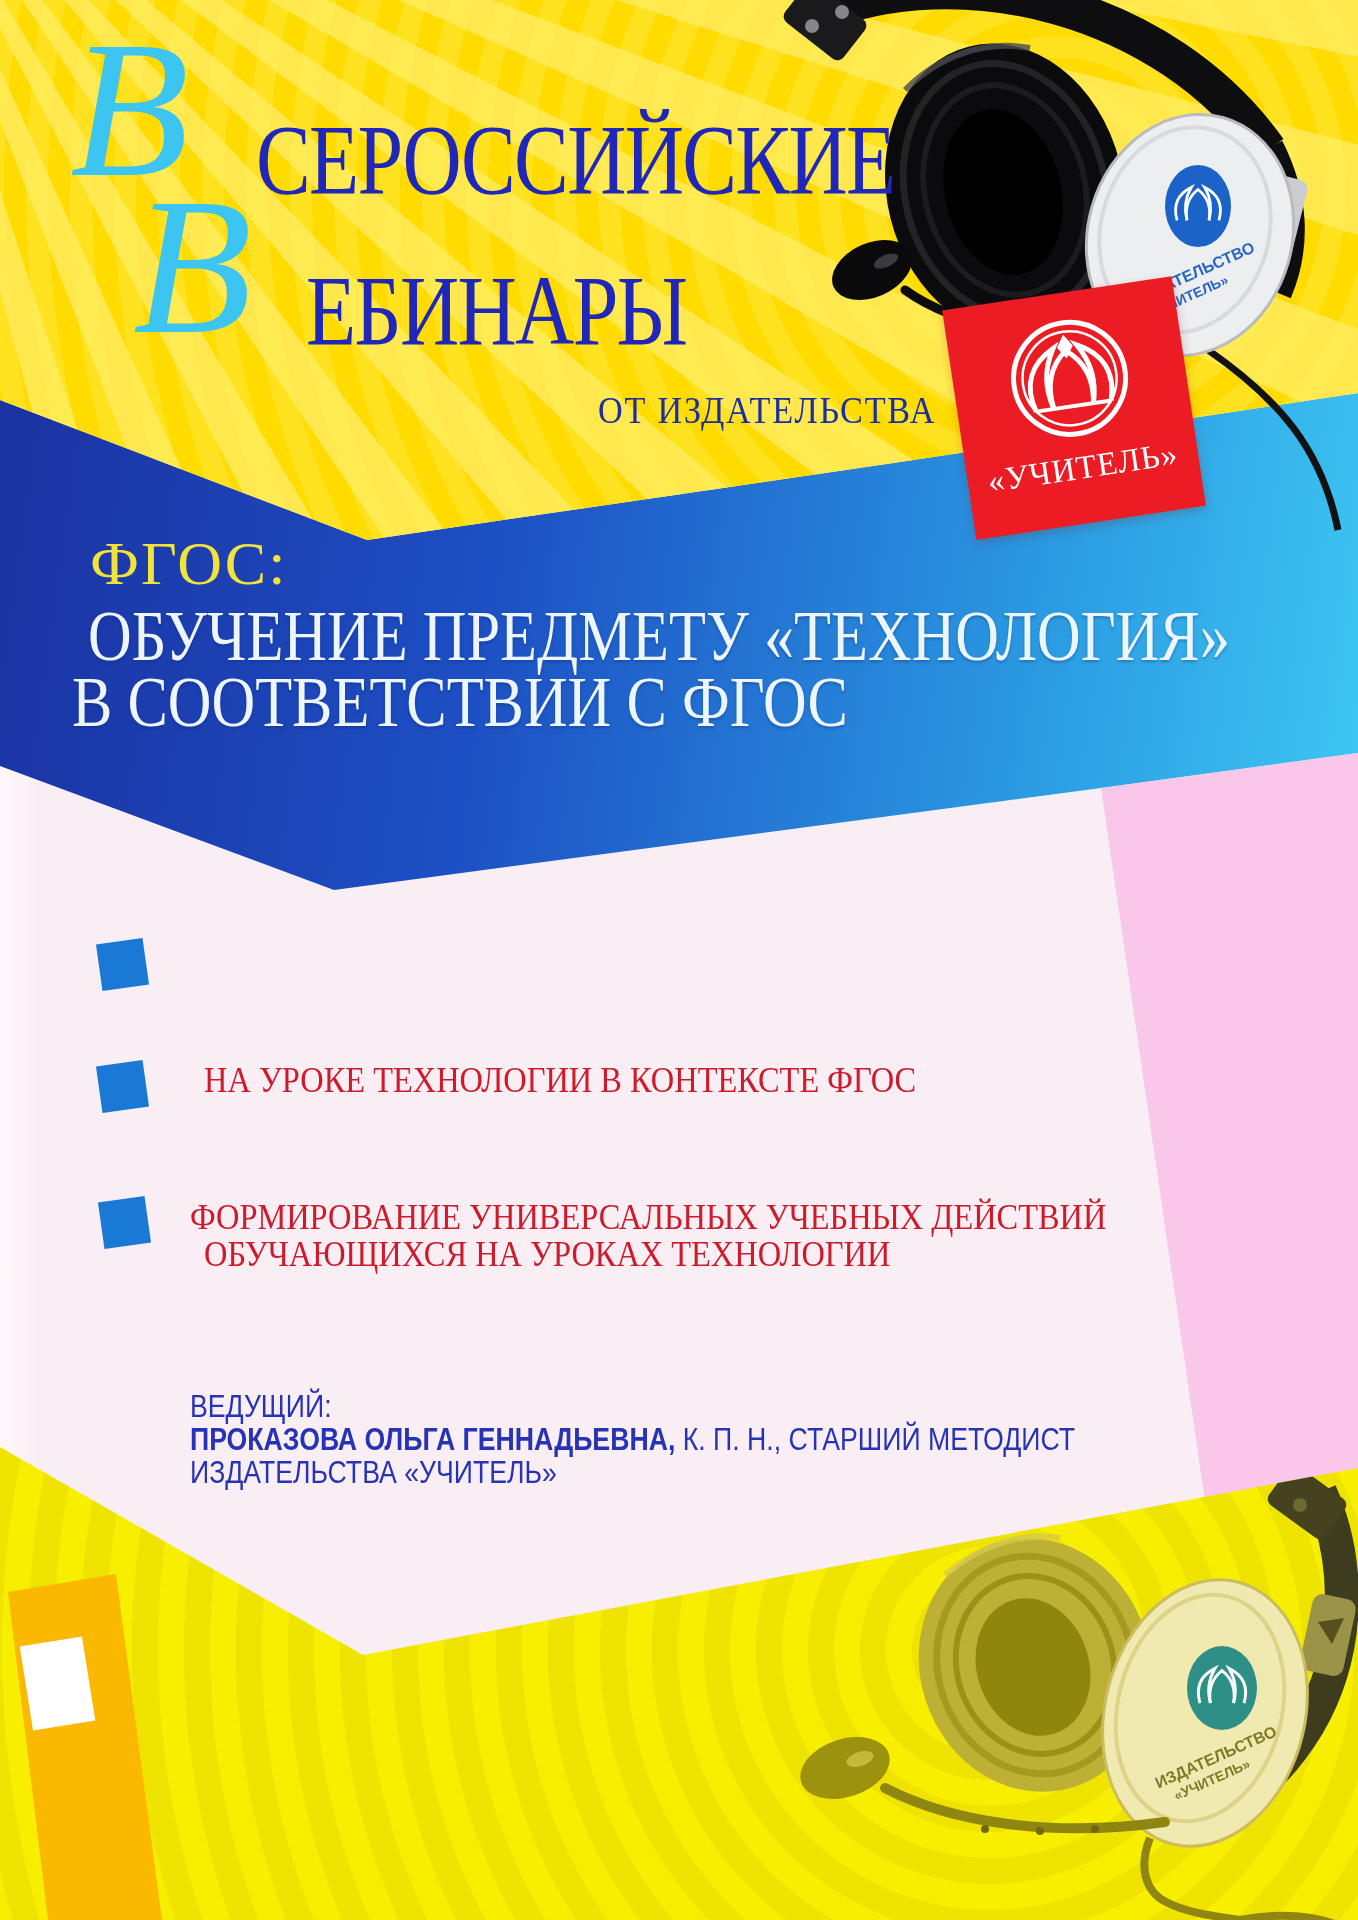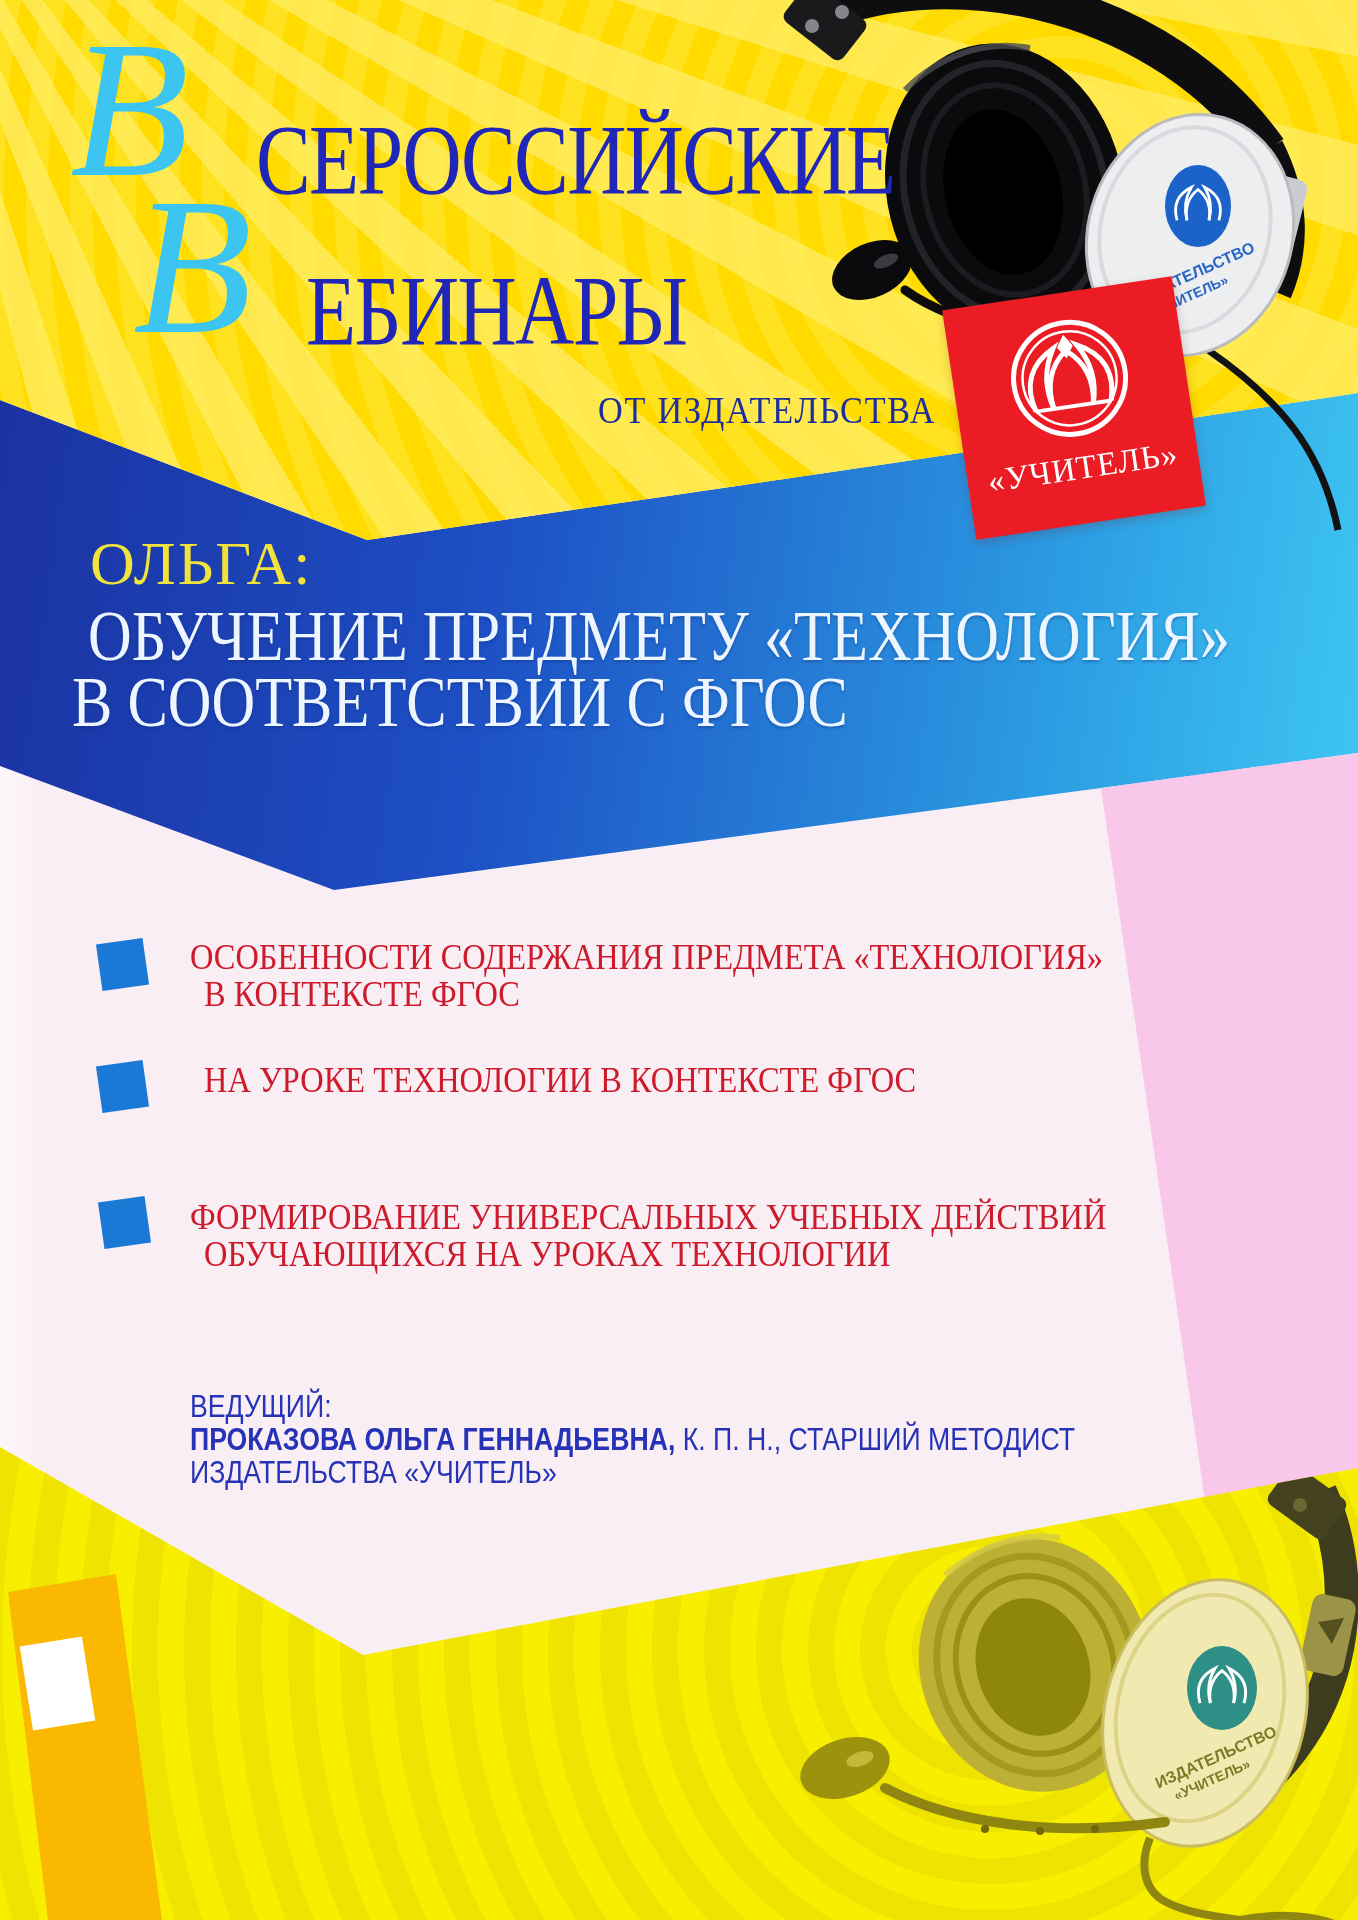--- a/index.html
+++ b/index.html
@@ -153,32 +153,28 @@
     </svg>
     <div class="red-card-text">«УЧИТЕЛЬ»</div>
   </div>
 
   <div class="abs v-letter v1">В</div>
   <div class="abs v-letter v2">В</div>
   <div class="abs brand-line bl1"><span>СЕРОССИЙСКИЕ</span></div>
   <div class="abs brand-line bl2"><span>ЕБИНАРЫ</span></div>
   <div class="abs from-pub"><span>ОТ ИЗДАТЕЛЬСТВА</span></div>
 
-  <div class="abs tema">ОЛЬГА:</div>
+  <div class="abs tema">ФГОС:</div>
   <div class="abs title-line tl1"><span>ОБУЧЕНИЕ ПРЕДМЕТУ «ТЕХНОЛОГИЯ»</span></div>
   <div class="abs title-line tl2"><span>В СООТВЕТСТВИИ С ФГОС</span></div>
 
   <div class="abs bullet-marker bm1"></div>
   <div class="abs bullet-marker bm2"></div>
   <div class="abs bullet-marker bm3"></div>
 
-  <div class="abs bullet-text bt1">
-    <div><span>ОСОБЕННОСТИ СОДЕРЖАНИЯ ПРЕДМЕТА «ТЕХНОЛОГИЯ»</span></div>
-    <div class="bullet-line2"><span>В КОНТЕКСТЕ ФГОС</span></div>
-  </div>
   <div class="abs bullet-text bt2">
     <div class="bullet-line2"><span>НА УРОКЕ ТЕХНОЛОГИИ В КОНТЕКСТЕ ФГОС</span></div>
   </div>
   <div class="abs bullet-text bt3">
     <div><span>ФОРМИРОВАНИЕ УНИВЕРСАЛЬНЫХ УЧЕБНЫХ ДЕЙСТВИЙ</span></div>
     <div class="bullet-line2"><span>ОБУЧАЮЩИХСЯ НА УРОКАХ ТЕХНОЛОГИИ</span></div>
   </div>
 
   <div class="abs leader">
     <div>ВЕДУЩИЙ:</div>

